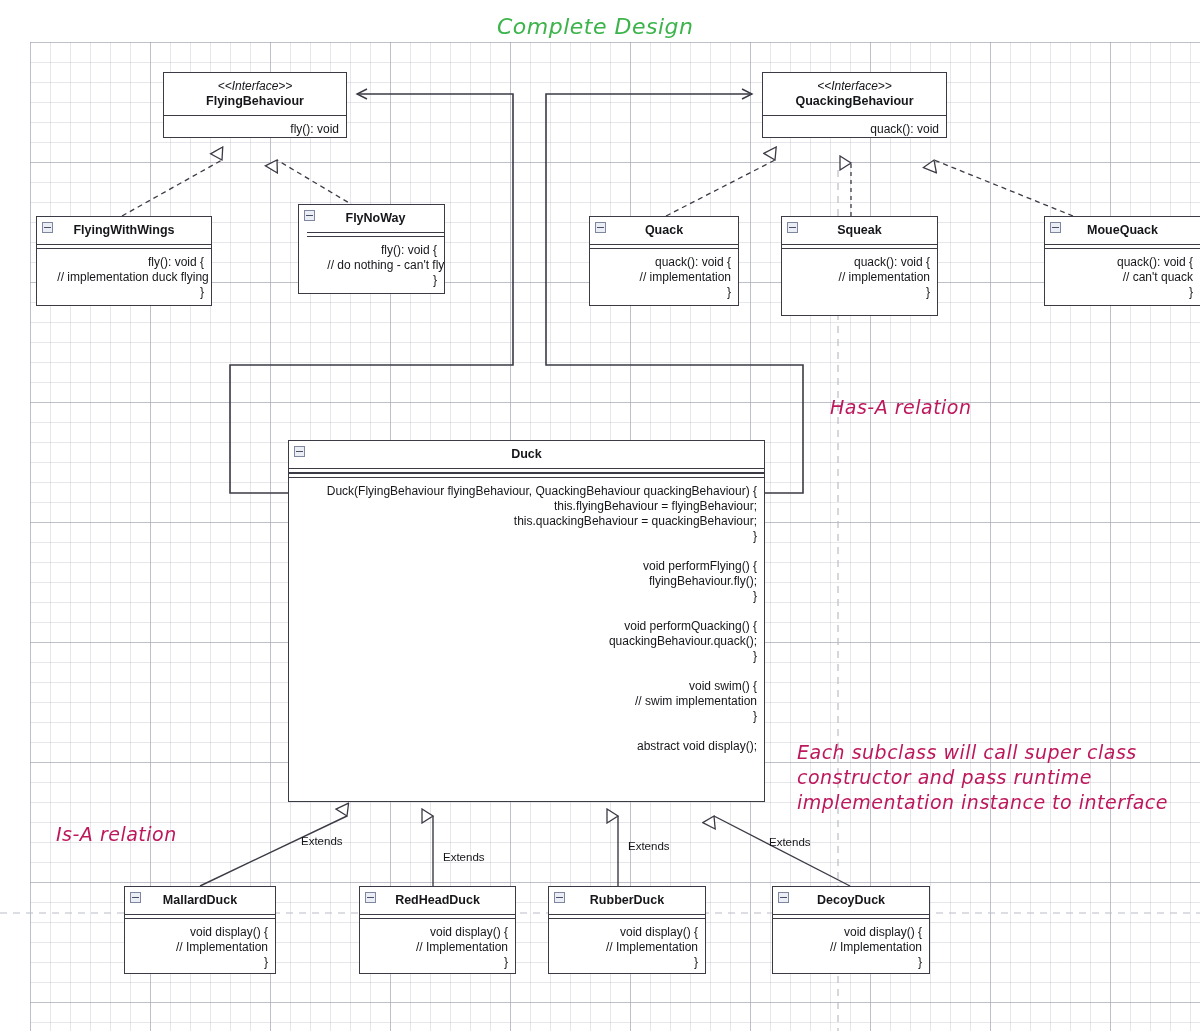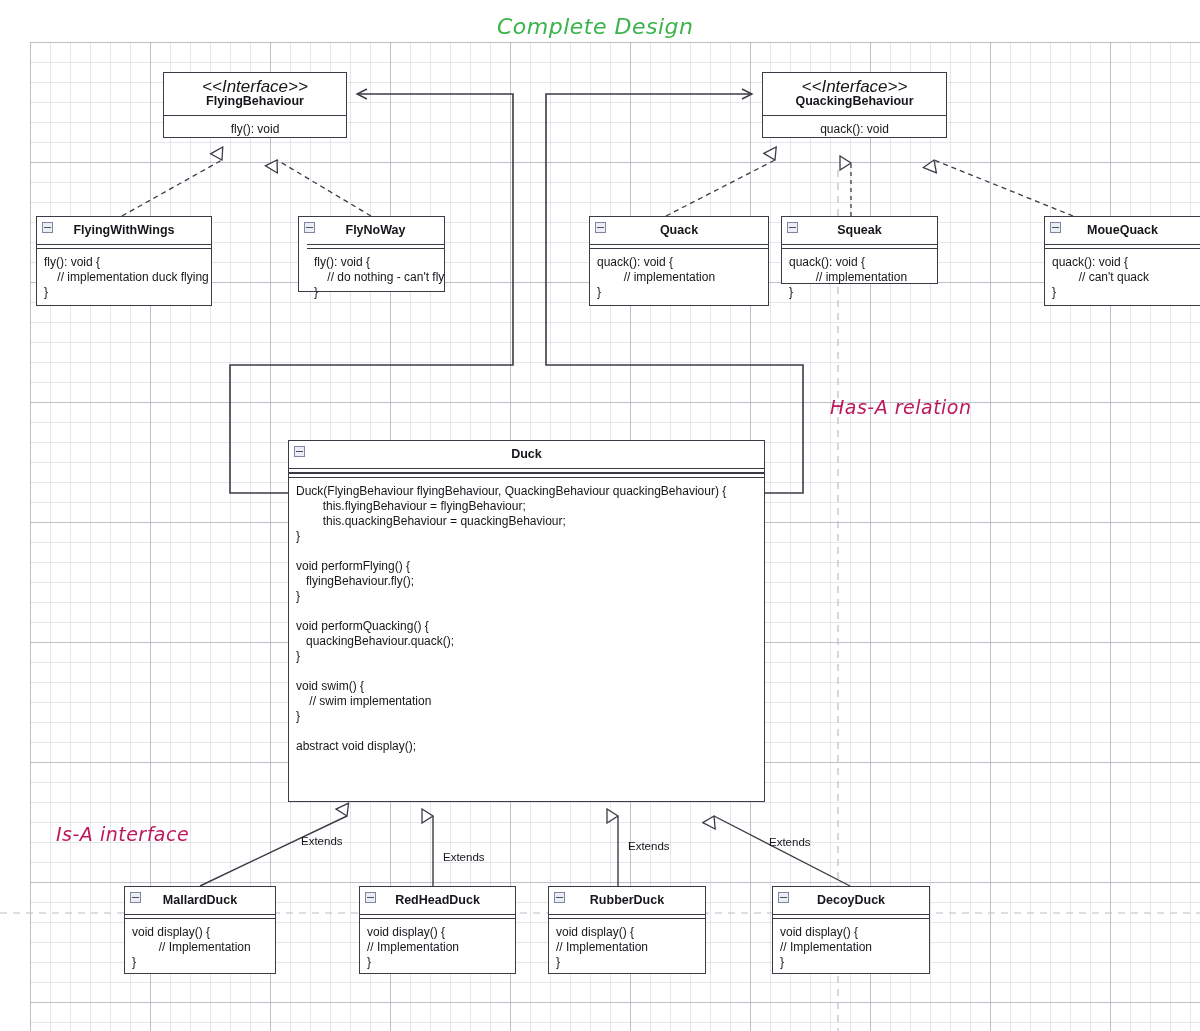--- a/index.html
+++ b/index.html
@@ -75,38 +75,39 @@
     text-align:center;
     font-size:12.5px;
     color:#15161a;
     padding:6px 4px 6px 4px;
     line-height:15px;
   }
   .uml .hdr .stereo{
     display:block;
     font-style:italic;
     font-weight:400;
-    font-size:17px;
+    font-size:12px;
   }
   .uml .hdr .cname{
     display:block;
     font-weight:bold;
   }
   .uml .sep{
     height:0;border-top:1.5px solid #3b3b46;
   }
   .uml .sep2{
     height:3px;border-top:1.5px solid #3b3b46;border-bottom:1.5px solid #3b3b46;
   }
   .uml .body{
     font-size:12px;
     color:#15161a;
     padding:6px 7px 6px 7px;
     line-height:15px;
     white-space:pre;
+    text-align:right;
   }
   .minus{
     position:absolute;left:5px;top:5px;
     width:11px;height:11px;
     border:1px solid #7f86a0;
     background:#eceef5;
     box-sizing:border-box;
   }
   .minus:after{
     content:"";position:absolute;left:1px;top:4px;width:7px;height:1px;background:#4a5068;
@@ -180,21 +181,22 @@
       <path d="M838,170 L838,1031" fill="none" stroke="#b9bdc7" stroke-width="1.2" stroke-dasharray="7,6"></path>
     </g>
     <g>
       <path d="M0,913 L1200,913" fill="none" stroke="#b9bdc7" stroke-width="1.2" stroke-dasharray="7,6"></path>
     </g>
   </svg>
 
   <div id="title" class="handwrite">Complete Design</div>
 
   <div id="note-has-a" class="handwrite note">Has-A relation</div>
-  <div id="note-is-a" class="handwrite note">Is-A interface</div>
+  <div id="note-is-a" class="handwrite note">Is-A relation</div>
+  <div id="note-super" class="handwrite note"><span>Each subclass will call super class</span><br><span>constructor and pass runtime</span><br><span>implementation instance to interface</span></div>
 
   <div class="uml" style="left:163px;top:72px;width:184px;height:66px;">
     <div class="hdr">
       <span class="stereo">&lt;&lt;Interface&gt;&gt;</span>
       <span class="cname">FlyingBehaviour</span>
     </div>
     <div class="sep"></div>
     <div class="body ctr">fly(): void</div>
   </div>
 
@@ -211,43 +213,43 @@
     <div class="minus"></div>
     <div class="hdr">
       <span class="cname">FlyingWithWings</span>
     </div>
     <div class="sep2"></div>
     <div class="body">fly(): void {
     // implementation duck flying
 }</div>
   </div>
 
-  <div class="uml" style="left:298px;top:216px;width:147px;height:76px;padding-left:8px;">
+  <div class="uml" style="left:298px;top:204px;width:147px;height:90px;padding-left:8px;">
     <div class="minus"></div>
     <div class="hdr">
       <span class="cname">FlyNoWay</span>
     </div>
     <div class="sep2"></div>
     <div class="body">fly(): void {
     // do nothing - can't fly
 }</div>
   </div>
 
-  <div class="uml" style="left:589px;top:216px;width:180px;height:90px;">
+  <div class="uml" style="left:589px;top:216px;width:150px;height:90px;">
     <div class="minus"></div>
     <div class="hdr">
       <span class="cname">Quack</span>
     </div>
     <div class="sep2"></div>
     <div class="body">quack(): void {
         // implementation
 }</div>
   </div>
 
-  <div class="uml" style="left:781px;top:216px;width:157px;height:68px;">
+  <div class="uml" style="left:781px;top:216px;width:157px;height:100px;">
     <div class="minus"></div>
     <div class="hdr">
       <span class="cname">Squeak</span>
     </div>
     <div class="sep2"></div>
     <div class="body">quack(): void {
         // implementation
 }</div>
   </div>
 

